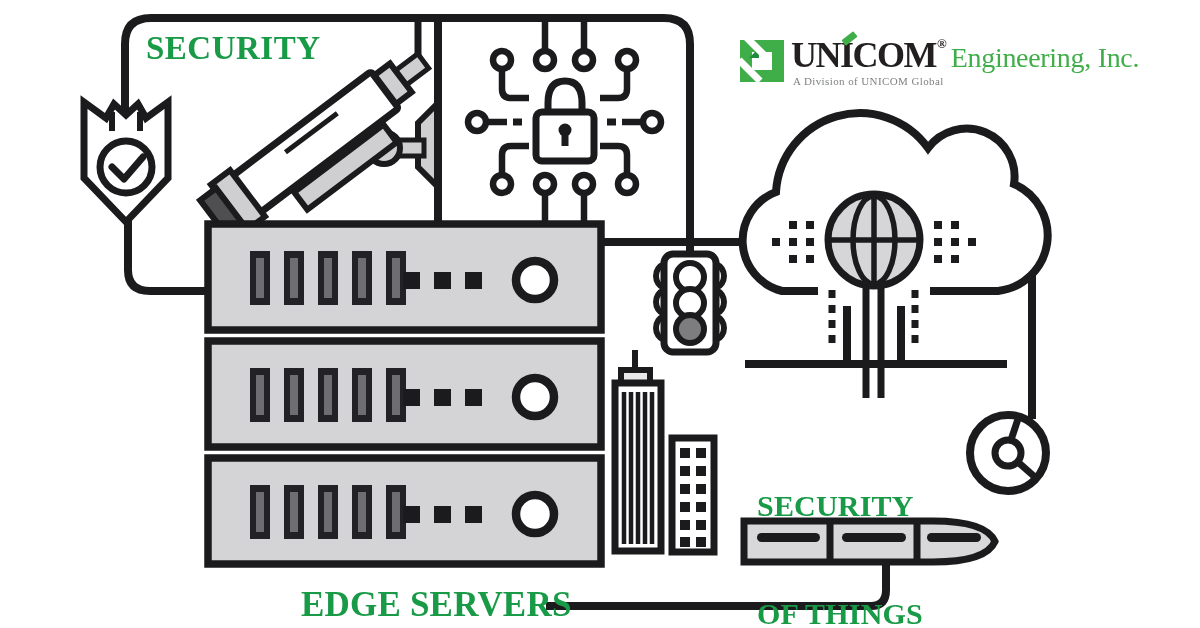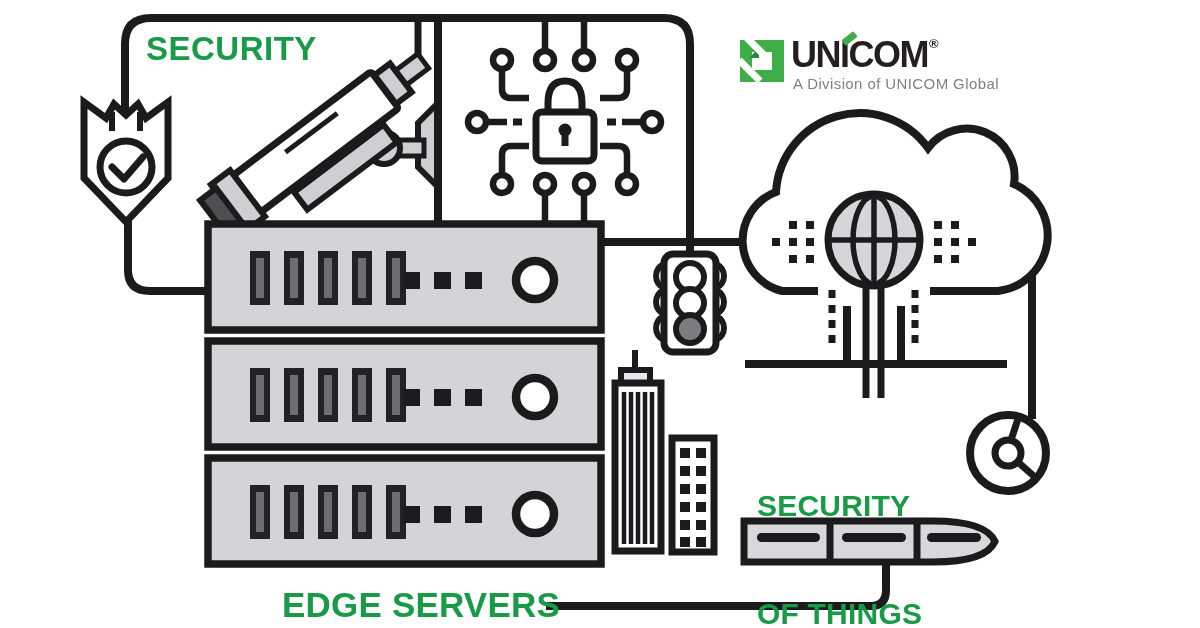--- a/index.html
+++ b/index.html
@@ -1,34 +1,34 @@
 <!DOCTYPE html>
 <html><head>
 <meta charset="utf-8">
 <style>
   html,body{margin:0;padding:0;background:#ffffff;}
   .canvas{
     position:relative;width:1200px;height:628px;background:#ffffff;
-    overflow:hidden;font-family:Liberation Sans, sans-serif;
+    overflow:hidden;font-family:Liberation Serif, serif;
   }
   .art{position:absolute;left:0;top:0;}
   .lbl{position:absolute;font-weight:bold;color:#189A47;white-space:pre;}
   .lbl-security{left:146px;top:30px;font-size:33px;letter-spacing:0.5px;}
   .lbl-iot{left:757px;top:416px;font-size:30px;line-height:36px;letter-spacing:0.2px;}
-  .lbl-edge{left:282px;top:585px;font-size:35px;letter-spacing:0.2px;}
+  .lbl-edge{left:301px;top:585px;font-size:35px;letter-spacing:0.2px;}
   .logo{position:absolute;left:738px;top:37px;display:flex;align-items:flex-start;}
   .logo-mark{width:48px;height:44px;margin-right:5px;margin-top:2px;flex:0 0 auto;}
   .logo-text{display:flex;flex-direction:column;}
   .logo-row1{display:flex;align-items:baseline;line-height:1;}
   .brand{font-size:36px;font-weight:bold;color:#231F20;letter-spacing:-1.5px;position:relative;}
   .i-accent{position:absolute;left:51px;top:-2px;width:15px;height:7px;background:#3FAE49;
     transform:rotate(-38deg);border-radius:1px;}
   .reg{font-size:13px;font-weight:bold;color:#231F20;align-self:flex-start;margin:0 1px;}
   .suffix{font-size:28px;color:#3FAE49;margin-left:3px;letter-spacing:-0.3px;}
-  .tagline{font-size:15px;color:#7E8083;margin-top:2px;margin-left:2px;letter-spacing:0.4px;}
+  .tagline{font-size:11px;color:#7E8083;margin-top:2px;margin-left:2px;letter-spacing:0.4px;}
 </style>
 </head>
 <body>
 
 <div class="canvas">
 
 <svg class="art" width="1200" height="628" viewBox="0 0 1200 628" aria-hidden="true">
 
   <g stroke="#1B1B1D" stroke-width="8" fill="none">
     <path d="M125,116 V44 Q125,18 151,18 H664 Q690,18 690,44 V242"></path>
@@ -277,18 +277,19 @@
     <line x1="6" y1="-4" x2="30" y2="20" stroke="#ffffff" stroke-width="7"></line>
     <line x1="1" y1="21" x2="22" y2="42" stroke="#ffffff" stroke-width="7"></line>
   </svg>
   <div class="logo-text">
     <div class="logo-row1">
       <span class="brand">
         <span>UNICOM</span>
         <span class="i-accent"></span>
       </span>
       <span class="reg">®</span>
+      <span class="suffix">Engineering, Inc.</span>
     </div>
     <div class="tagline">A Division of UNICOM Global</div>
   </div>
 </div>
 
 </div>
 
 </body></html>

